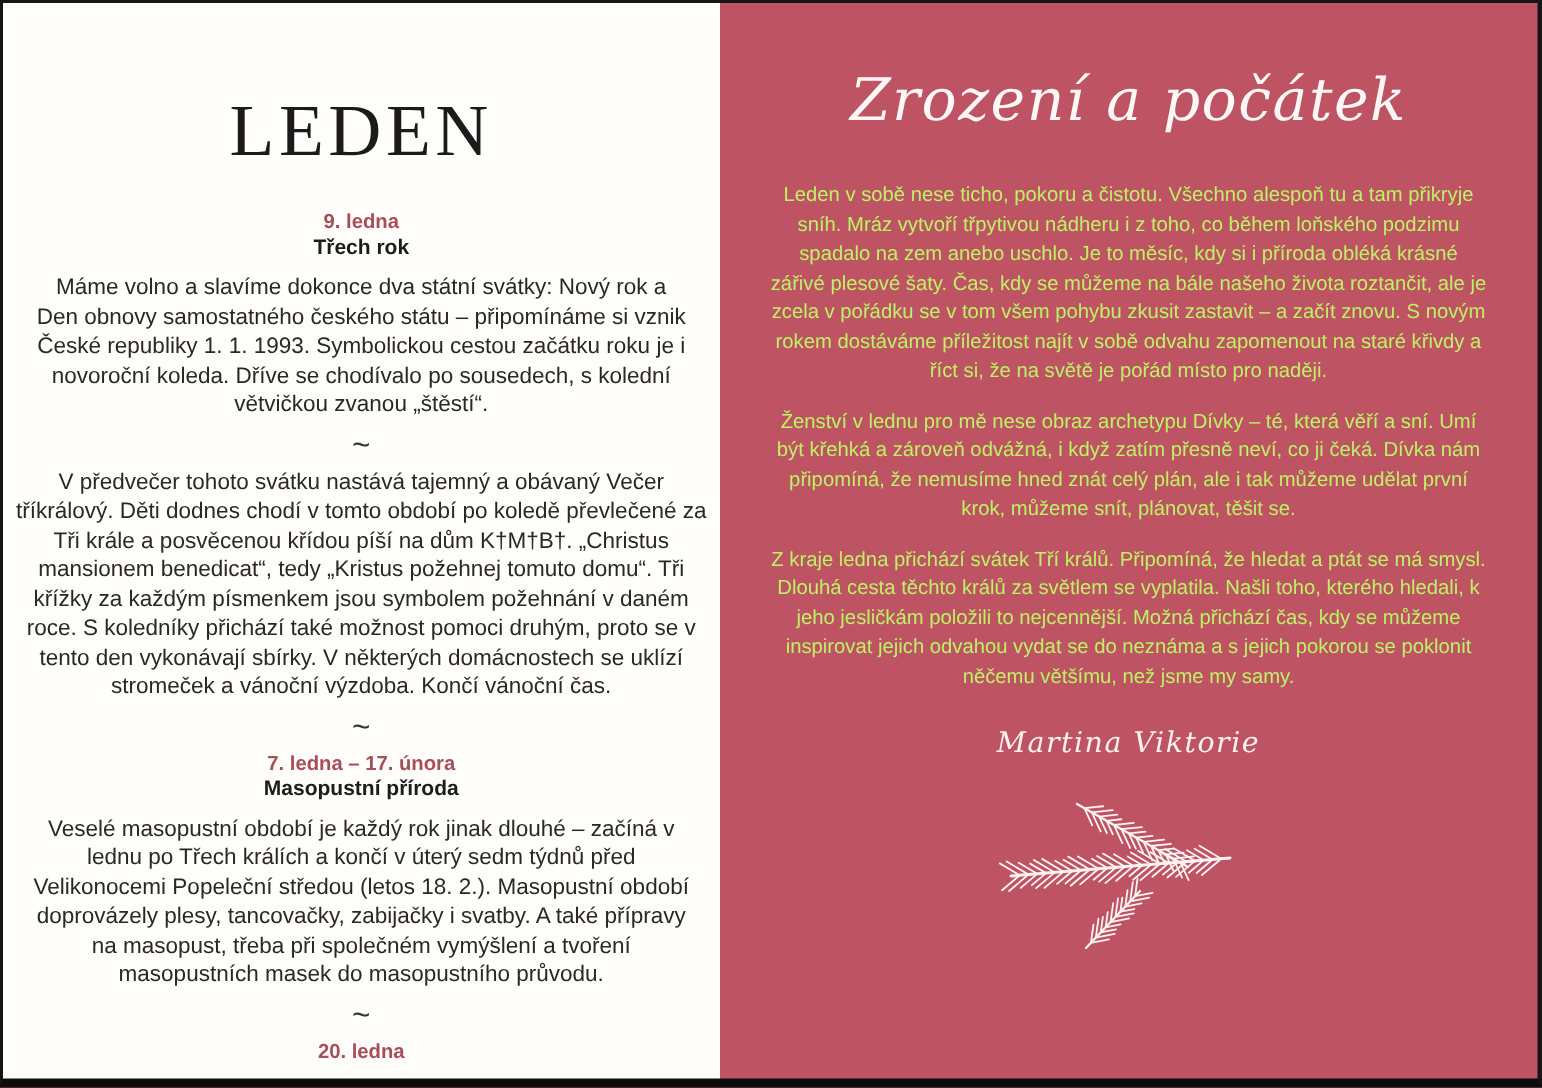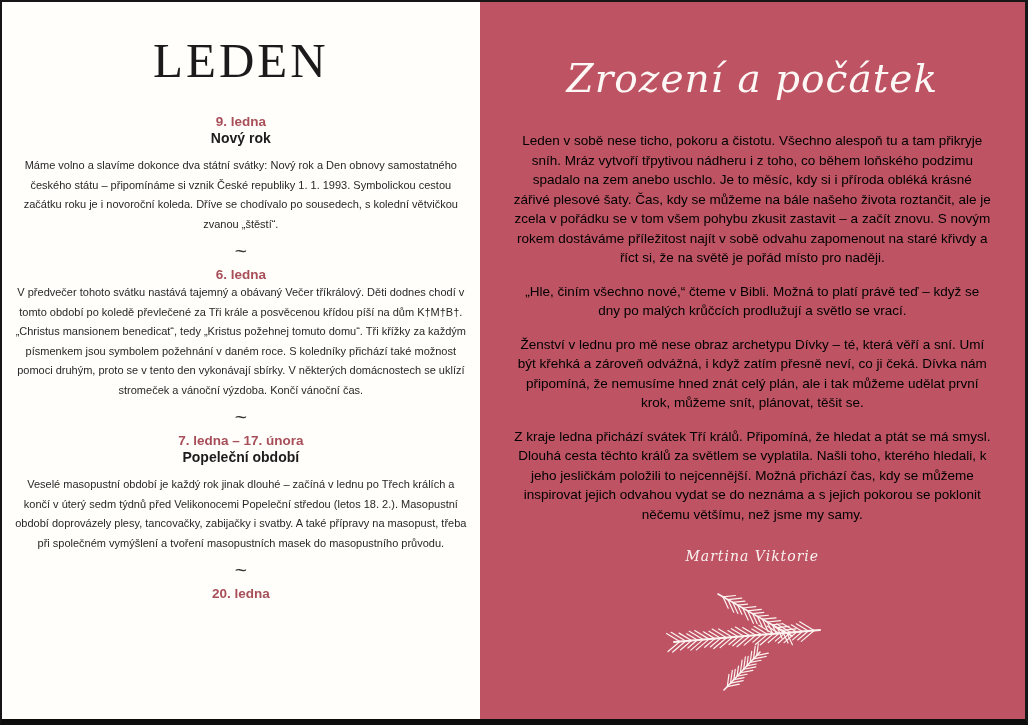--- a/index.html
+++ b/index.html
@@ -17,28 +17,28 @@
     border-top:2px solid #161616;
     border-bottom:6px solid #0d0d0d;
     display:flex;
   }
   .page{box-sizing:border-box;height:100%;}
   .page-left{
     width:508px;
     background:#fffefb;
     color:#262122;
     text-align:center;
-    padding-top:30px;
+    padding-top:56px;
   }
   .page-right{
     width:580px;
     background:#bd5363;
     color:#f6e9e7;
     text-align:center;
-    padding-top:54px;
+    padding-top:43px;
     box-sizing:border-box;
   }
   .month-title{
     font-family:"Liberation Serif",serif;
     font-weight:400;
     font-size:49px;
     letter-spacing:3px;
     color:#1d1a1b;
     margin:0 0 24px 0;
   }
@@ -51,21 +51,21 @@
     margin-top:2px;
   }
   .section-heading{
     font-weight:bold;
     font-size:14px;
     line-height:17px;
     color:#1f1b1c;
     margin-bottom:9px;
   }
   .section-body{
-    font-size:11px;
+    font-size:15px;
     line-height:19.5px;
     color:#2b2627;
     margin:0 auto;
   }
   .w1{max-width:436px;}
   .w2{max-width:466px;}
   .w3{max-width:452px;}
   .separator{
     font-size:21px;
     line-height:22px;
@@ -79,78 +79,76 @@
     font-size:39px;
     letter-spacing:1px;
     color:#fdf7f5;
     margin:0 0 30px 0;
   }
   .rp-body{
     font-size:13.5px;
     line-height:19.5px;
     max-width:478px;
     margin:0 auto 14px auto;
-    color:#000000;
+    color:#bef264;
     text-align:center;
   }
   .signature{
     font-family:"DejaVu Serif","Liberation Serif",serif;
     font-style:italic;
-    font-size:14px;
+    font-size:19px;
     letter-spacing:1px;
     color:#fbf2f0;
     margin-top:24px;
   }
   .branch-wrap{
     margin-top:26px;
     display:flex;
     justify-content:center;
   }
 </style>
 </head>
 <body>
 
 <div class="book">
 
   <div class="page page-left">
     <h1 class="month-title">LEDEN</h1>
 
     <div class="section">
       <div class="section-date">9. ledna</div>
-      <div class="section-heading">Nový rok</div>
+      <div class="section-heading">Třech rok</div>
       <p class="section-body w1">Máme volno a slavíme dokonce dva státní svátky: Nový rok a Den obnovy samostatného českého státu – připomínáme si vznik České republiky 1. 1. 1993. Symbolickou cestou začátku roku je i novoroční koleda. Dříve se chodívalo po sousedech, s kolední větvičkou zvanou „štěstí“.</p>
     </div>
 
     <div class="separator">~</div>
 
     <div class="section">
-      <div class="section-date">6. ledna</div>
       <p class="section-body w2">V předvečer tohoto svátku nastává tajemný a obávaný Večer tříkrálový. Děti dodnes chodí v tomto období po koledě převlečené za Tři krále a posvěcenou křídou píší na dům K†M†B†. „Christus mansionem benedicat“, tedy „Kristus požehnej tomuto domu“. Tři křížky za každým písmenkem jsou symbolem požehnání v daném roce. S koledníky přichází také možnost pomoci druhým, proto se v tento den vykonávají sbírky. V některých domácnostech se uklízí stromeček a vánoční výzdoba. Končí vánoční čas.</p>
     </div>
 
     <div class="separator">~</div>
 
     <div class="section">
       <div class="section-date">7. ledna – 17. února</div>
-      <div class="section-heading">Popeleční období</div>
+      <div class="section-heading">Masopustní příroda</div>
       <p class="section-body w3">Veselé masopustní období je každý rok jinak dlouhé – začíná v lednu po Třech králích a končí v úterý sedm týdnů před Velikonocemi Popeleční středou (letos 18. 2.). Masopustní období doprovázely plesy, tancovačky, zabijačky i svatby. A také přípravy na masopust, třeba při společném vymýšlení a tvoření masopustních masek do masopustního průvodu.</p>
     </div>
 
     <div class="separator">~</div>
 
     <div class="section">
       <div class="section-date">20. ledna</div>
     </div>
   </div>
 
   <div class="page page-right">
     <h2 class="script-title">Zrození a počátek</h2>
 
     <p class="rp-body">Leden v sobě nese ticho, pokoru a čistotu. Všechno alespoň tu a tam přikryje sníh. Mráz vytvoří třpytivou nádheru i z toho, co během loňského podzimu spadalo na zem anebo uschlo. Je to měsíc, kdy si i příroda obléká krásné zářivé plesové šaty. Čas, kdy se můžeme na bále našeho života roztančit, ale je zcela v pořádku se v tom všem pohybu zkusit zastavit – a začít znovu. S novým rokem dostáváme příležitost najít v sobě odvahu zapomenout na staré křivdy a říct si, že na světě je pořád místo pro naději.</p>
-    <p class="rp-body">„Hle, činím všechno nové,“ čteme v Bibli. Možná to platí právě teď – když se dny po malých krůčcích prodlužují a světlo se vrací.</p>
     <p class="rp-body">Ženství v lednu pro mě nese obraz archetypu Dívky – té, která věří a sní. Umí být křehká a zároveň odvážná, i když zatím přesně neví, co ji čeká. Dívka nám připomíná, že nemusíme hned znát celý plán, ale i tak můžeme udělat první krok, můžeme snít, plánovat, těšit se.</p>
     <p class="rp-body">Z kraje ledna přichází svátek Tří králů. Připomíná, že hledat a ptát se má smysl. Dlouhá cesta těchto králů za světlem se vyplatila. Našli toho, kterého hledali, k jeho jesličkám položili to nejcennější. Možná přichází čas, kdy se můžeme inspirovat jejich odvahou vydat se do neznáma a s jejich pokorou se poklonit něčemu většímu, než jsme my samy.</p>
 
     <div class="signature">Martina Viktorie</div>
 
     <div class="branch-wrap">
       <svg id="branch" width="185" height="112" viewBox="0 0 185 112">
           <line x1="14" y1="52" x2="160" y2="40" stroke="#fdf4f2" stroke-width="2" stroke-linecap="round"></line>
           <line x1="19.84" y1="51.52" x2="8.014982403709055" y2="61.520722755881025" stroke="#fdf4f2" stroke-width="1.2" stroke-linecap="round"></line>
           <line x1="19.84" y1="51.52" x2="6.540754655858386" y2="43.58428515703125" stroke="#fdf4f2" stroke-width="1.2" stroke-linecap="round"></line>

